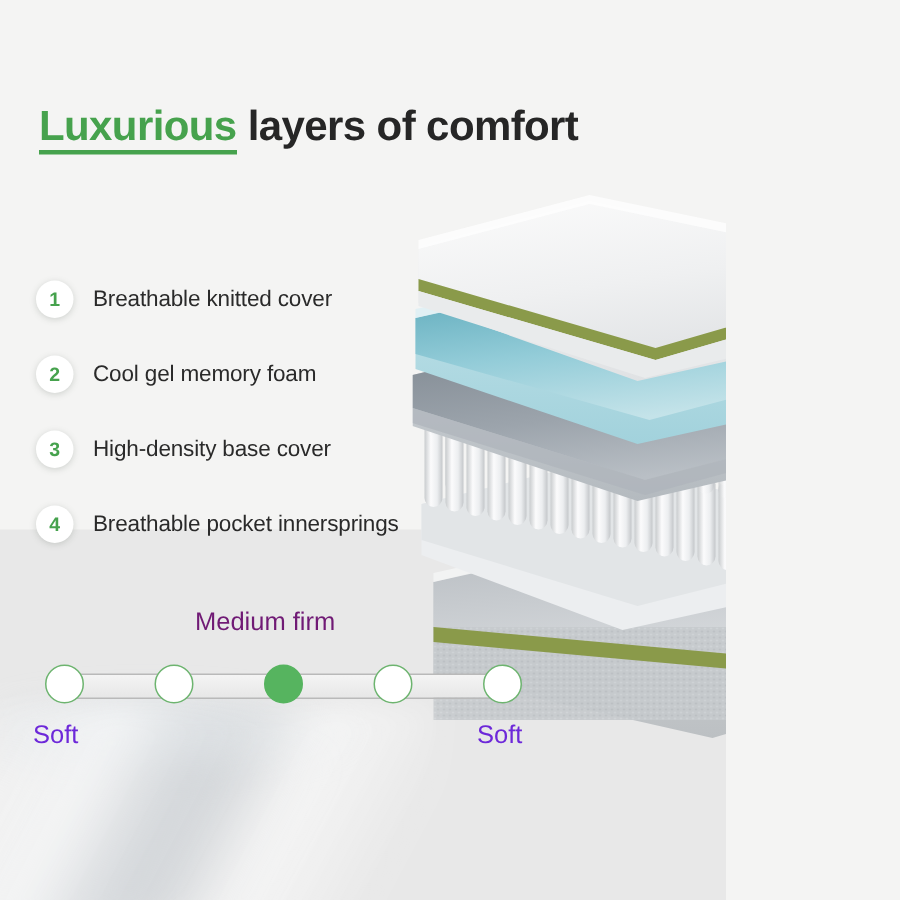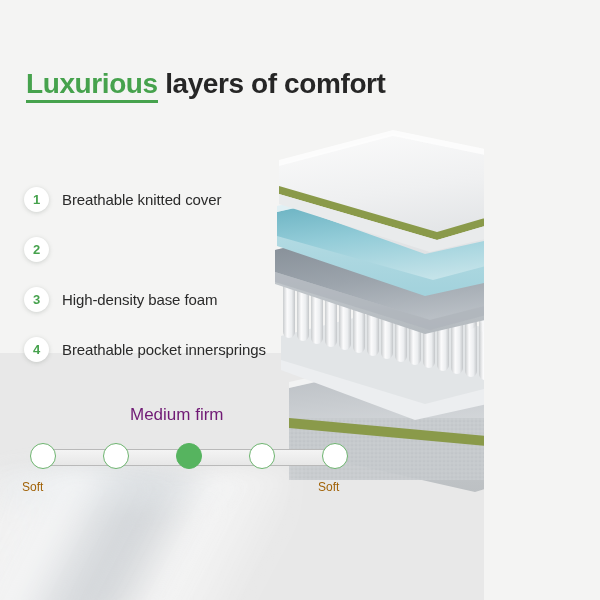--- a/index.html
+++ b/index.html
@@ -176,22 +176,22 @@
     border-color: #56b45f;
   }
   .scale-dot.d0 { left: 0px; }
   .scale-dot.d1 { left: 73px; }
   .scale-dot.d2 { left: 146px; }
   .scale-dot.d3 { left: 219px; }
   .scale-dot.d4 { left: 292px; }
 
   .scale-label {
     position: absolute;
-    font-size: 12px;
-    color: #a16207;
+    font-size: 17px;
+    color: #6d28d9;
     top: 75px;
   }
   .scale-label.left  { left: 4px; }
   .scale-label.right { left: 300px; }
 </style>
 </head>
 <body>
 
 <div class="canvas">
 
@@ -511,24 +511,25 @@
     <span class="hl-accent">Luxurious</span><span> layers of comfort</span>
   </div>
 
   <div class="feature-list">
     <div class="feature-row">
       <div class="feature-badge">1</div>
       <div class="feature-text">Breathable knitted cover</div>
     </div>
     <div class="feature-row">
       <div class="feature-badge">2</div>
+      <div class="feature-text">Cool gel memory foam</div>
     </div>
     <div class="feature-row">
       <div class="feature-badge">3</div>
-      <div class="feature-text">High-density base foam</div>
+      <div class="feature-text">High-density base cover</div>
     </div>
     <div class="feature-row">
       <div class="feature-badge">4</div>
       <div class="feature-text">Breathable pocket innersprings</div>
     </div>
   </div>
 
   <div class="firmness">
     <div class="firm-title">Medium firm</div>
     <div class="scale-wrap">

